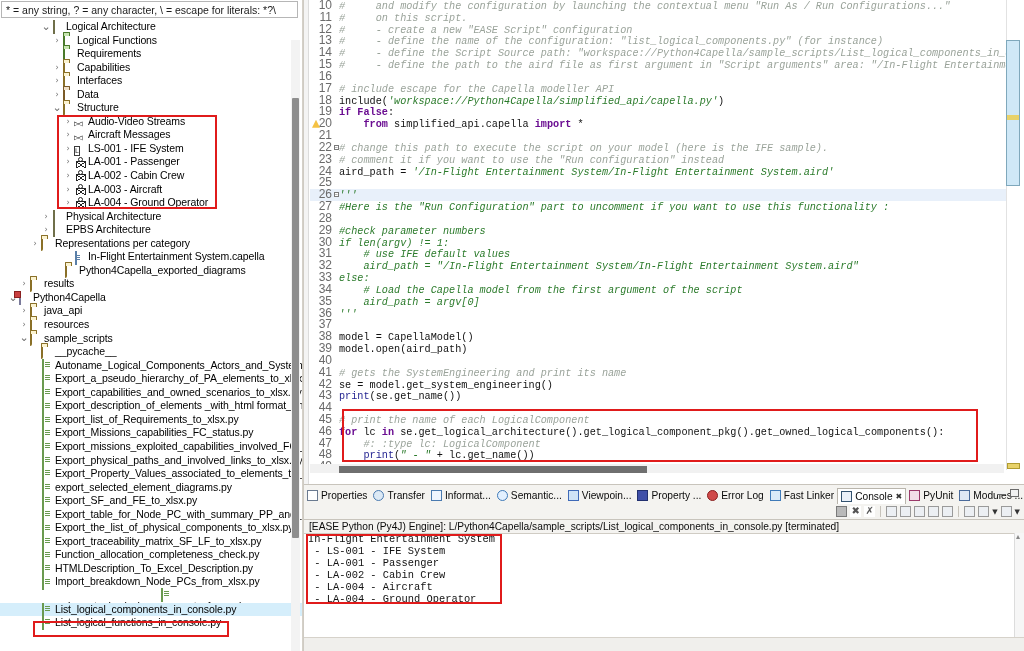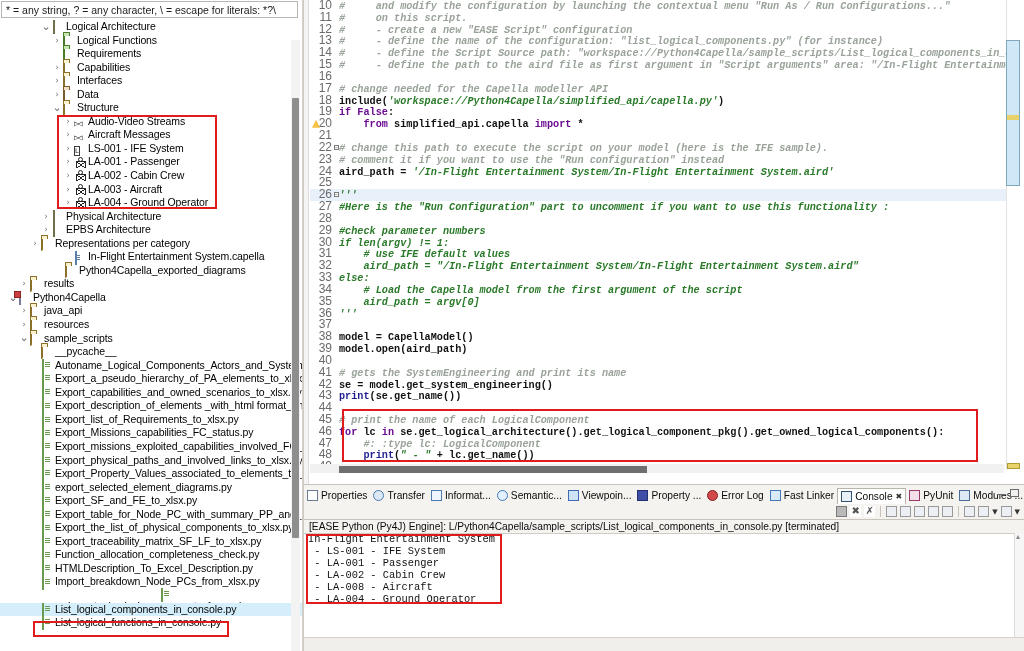--- a/index.html
+++ b/index.html
@@ -224,21 +224,21 @@
   .cline.hl { background: #e8f0fa; }
   .lnum {
     display: inline-block;
     width: 22px;
     text-align: right;
     color: #6b6b6b;
     font-size: 12px;
     font-family: "Liberation Sans", sans-serif;
     margin-right: 7px;
   }
-  .ctext { display: inline; font-weight: bold; }
+  .ctext { display: inline; }
   .cmt { color: #9aa39a; font-style: italic; }
   .str { color: #2a7a2a; font-style: italic; }
   .kw  { color: #6a0d91; font-weight: bold; }
   .fn  { color: #1f1f8f; }
   .plain { color: #111; }
   .folder-mark {
     position: absolute; left: 24px; top: 3px;
     width: 5px; height: 5px;
     border: 1px solid #7a7a7a;
     font-size: 5px; line-height: 4px; text-align: center; color: #333;
@@ -644,21 +644,21 @@
   <div id="editor-panel">
     <div id="editor-left-rule"></div>
     <div id="code-area">
         <div class="cline"><span class="lnum">10</span><span class="ctext cmt">#     and modify the configuration by launching the contextual menu "Run As / Run Configurations..."</span></div>
         <div class="cline"><span class="lnum">11</span><span class="ctext cmt">#     on this script.</span></div>
         <div class="cline"><span class="lnum">12</span><span class="ctext cmt">#     - create a new "EASE Script" configuration</span></div>
         <div class="cline"><span class="lnum">13</span><span class="ctext cmt">#     - define the name of the configuration: "list_logical_components.py" (for instance)</span></div>
         <div class="cline"><span class="lnum">14</span><span class="ctext cmt">#     - define the Script Source path: "workspace://Python4Capella/sample_scripts/List_logical_components_in_conso</span></div>
         <div class="cline"><span class="lnum">15</span><span class="ctext cmt">#     - define the path to the aird file as first argument in "Script arguments" area: "/In-Flight Entertainment S</span></div>
         <div class="cline"><span class="lnum">16</span></div>
-        <div class="cline"><span class="lnum">17</span><span class="ctext cmt"># change needed for the Capella modeller API</span></div>
+        <div class="cline"><span class="lnum">17</span><span class="ctext cmt"># include escape for the Capella modeller API</span></div>
         <div class="cline"><span class="lnum">18</span><span class="ctext plain">include(</span><span class="ctext str">'workspace://Python4Capella/simplified_api/capella.py'</span><span class="ctext plain">)</span></div>
         <div class="cline"><span class="lnum">19</span><span class="ctext kw">if</span><span class="ctext plain"> </span><span class="ctext kw">False</span><span class="ctext plain">:</span></div>
         <div class="cline"><span class="warn-icon"></span><span class="lnum">20</span><span class="ctext plain">    </span><span class="ctext kw">from</span><span class="ctext plain"> simplified_api.capella </span><span class="ctext kw">import</span><span class="ctext plain"> *</span></div>
         <div class="cline"><span class="lnum">21</span></div>
         <div class="cline"><span class="lnum">22</span><span class="folder-mark">−</span><span class="ctext cmt"># change this path to execute the script on your model (here is the IFE sample).</span></div>
         <div class="cline"><span class="lnum">23</span><span class="ctext cmt"># comment it if you want to use the "Run configuration" instead</span></div>
         <div class="cline"><span class="lnum">24</span><span class="ctext plain">aird_path = </span><span class="ctext str">'/In-Flight Entertainment System/In-Flight Entertainment System.aird'</span></div>
         <div class="cline"><span class="lnum">25</span></div>
         <div class="cline hl"><span class="lnum">26</span><span class="folder-mark">−</span><span class="ctext str">'''</span></div>
         <div class="cline"><span class="lnum">27</span><span class="ctext str">#Here is the "Run Configuration" part to uncomment if you want to use this functionality :</span></div>
@@ -766,21 +766,21 @@
 
     <div id="console-sep"></div>
     <div id="console-title">[EASE Python (Py4J) Engine]: L/Python4Capella/sample_scripts/List_logical_components_in_console.py [terminated]</div>
 
     <div id="console-body">
       <div id="console-lines">
           <div class="oline">In-Flight Entertainment System</div>
           <div class="oline"> - LS-001 - IFE System</div>
           <div class="oline"> - LA-001 - Passenger</div>
           <div class="oline"> - LA-002 - Cabin Crew</div>
-          <div class="oline"> - LA-008 - Aircraft</div>
+          <div class="oline"> - LA-004 - Aircraft</div>
           <div class="oline"> - LA-004 - Ground Operator</div>
         </div>
       <div class="redbox" style="left:2px; top:0px; width:196px; height:70px;"></div>
     </div>
     <div id="console-vscroll"></div>
     <div id="bottom-strip"></div>
   </div>
 </div>
 
 </body></html>

